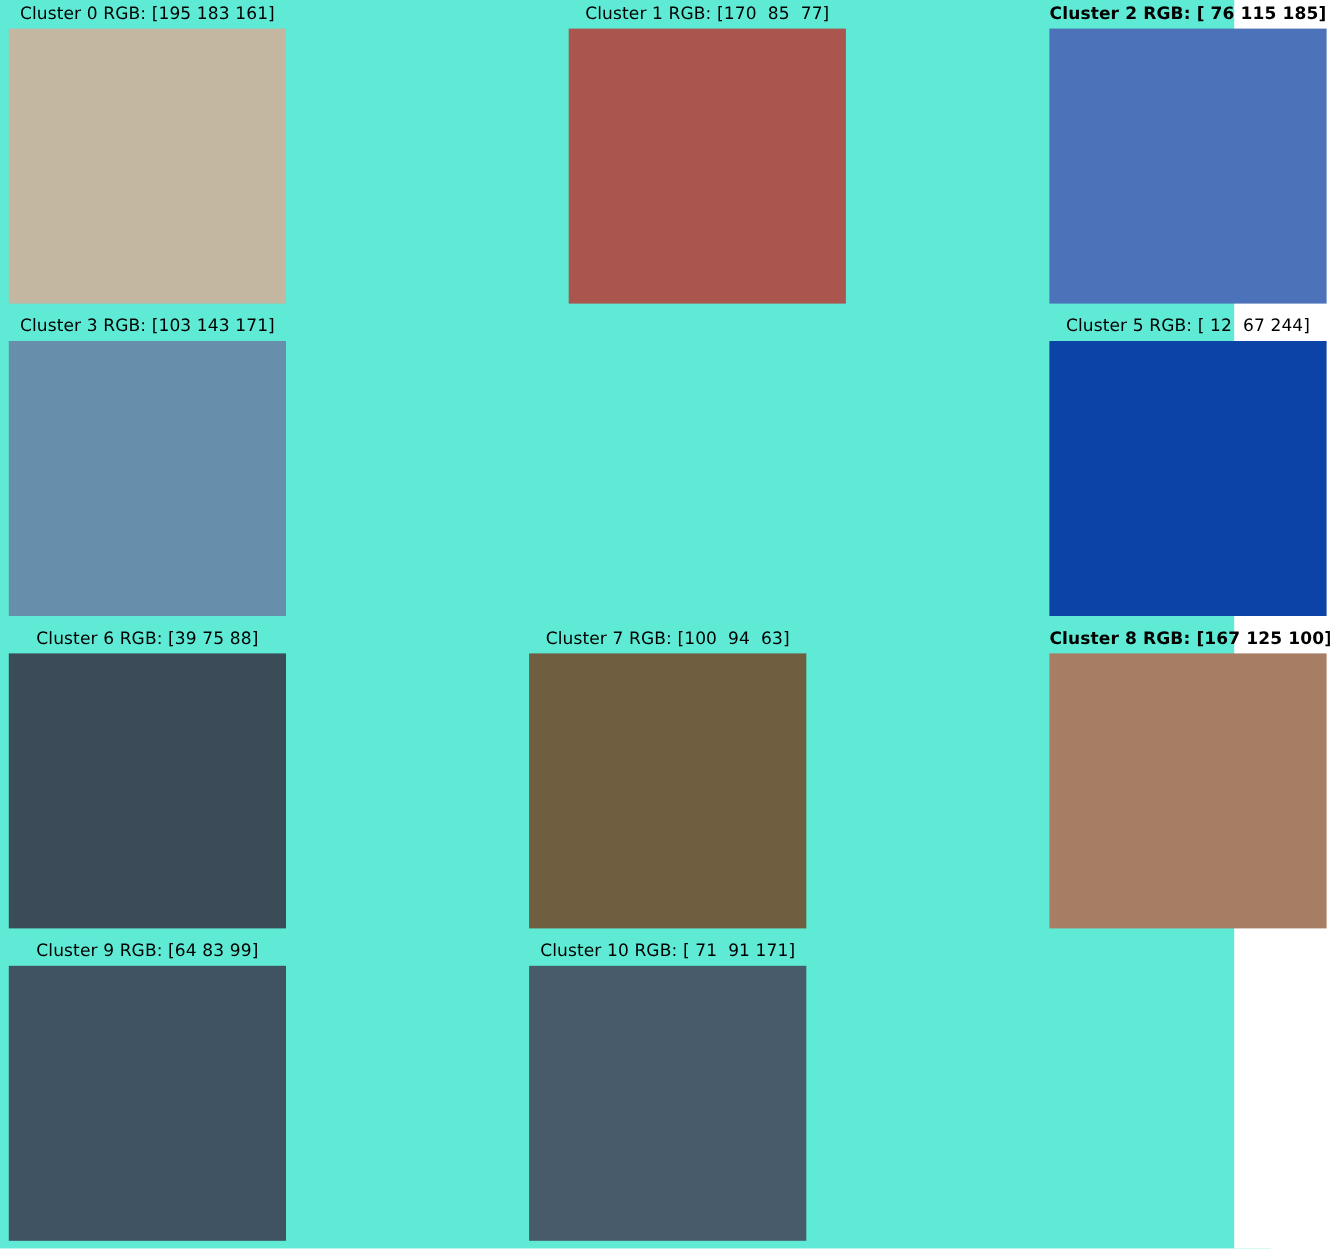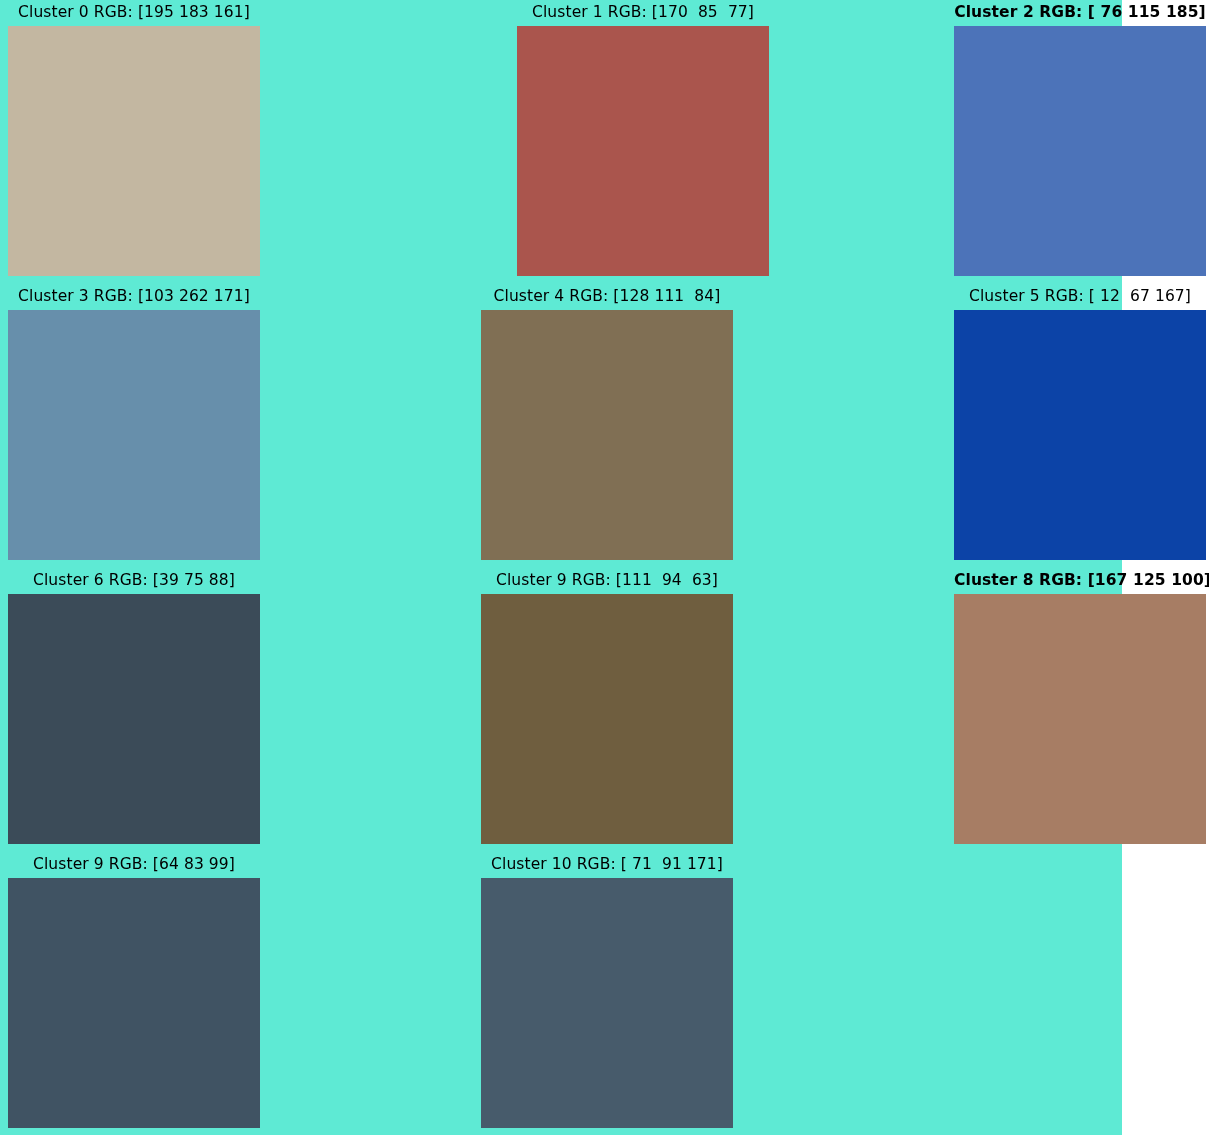--- a/index.html
+++ b/index.html
@@ -60,41 +60,37 @@
     <div class="cell-title">Cluster 1 RGB: [170  85  77]</div>
     <div class="swatch" style="background-color: rgb(170, 85, 77);"></div>
   </div>
 
   <div class="cell" style="left:954px; top:2px; width:252px; height:274px;font-weight:bold;">
     <div class="cell-title">Cluster 2 RGB: [ 76 115 185]</div>
     <div class="swatch" style="background-color: rgb(76, 115, 185);"></div>
   </div>
 
   <div class="cell" style="left:8px; top:286px; width:252px; height:274px;">
-    <div class="cell-title">Cluster 3 RGB: [103 262 171]</div>
+    <div class="cell-title">Cluster 3 RGB: [103 143 171]</div>
     <div class="swatch" style="background-color: rgb(103, 143, 171);"></div>
   </div>
 
-  <div class="cell" style="left:481px; top:286px; width:252px; height:274px;">
-    <div class="cell-title">Cluster 4 RGB: [128 111  84]</div>
-    <div class="swatch" style="background-color: rgb(128, 111, 84);"></div>
-  </div>
 
   <div class="cell" style="left:954px; top:286px; width:252px; height:274px;">
-    <div class="cell-title">Cluster 5 RGB: [ 12  67 167]</div>
+    <div class="cell-title">Cluster 5 RGB: [ 12  67 244]</div>
     <div class="swatch" style="background-color: rgb(12, 67, 167);"></div>
   </div>
 
   <div class="cell" style="left:8px; top:570px; width:252px; height:274px;">
     <div class="cell-title">Cluster 6 RGB: [39 75 88]</div>
     <div class="swatch" style="background-color: rgb(59, 75, 88);"></div>
   </div>
 
   <div class="cell" style="left:481px; top:570px; width:252px; height:274px;">
-    <div class="cell-title">Cluster 9 RGB: [111  94  63]</div>
+    <div class="cell-title">Cluster 7 RGB: [100  94  63]</div>
     <div class="swatch" style="background-color: rgb(111, 94, 63);"></div>
   </div>
 
   <div class="cell" style="left:954px; top:570px; width:252px; height:274px;font-weight:bold;">
     <div class="cell-title">Cluster 8 RGB: [167 125 100]</div>
     <div class="swatch" style="background-color: rgb(167, 125, 100);"></div>
   </div>
 
   <div class="cell" style="left:8px; top:854px; width:252px; height:274px;">
     <div class="cell-title">Cluster 9 RGB: [64 83 99]</div>

